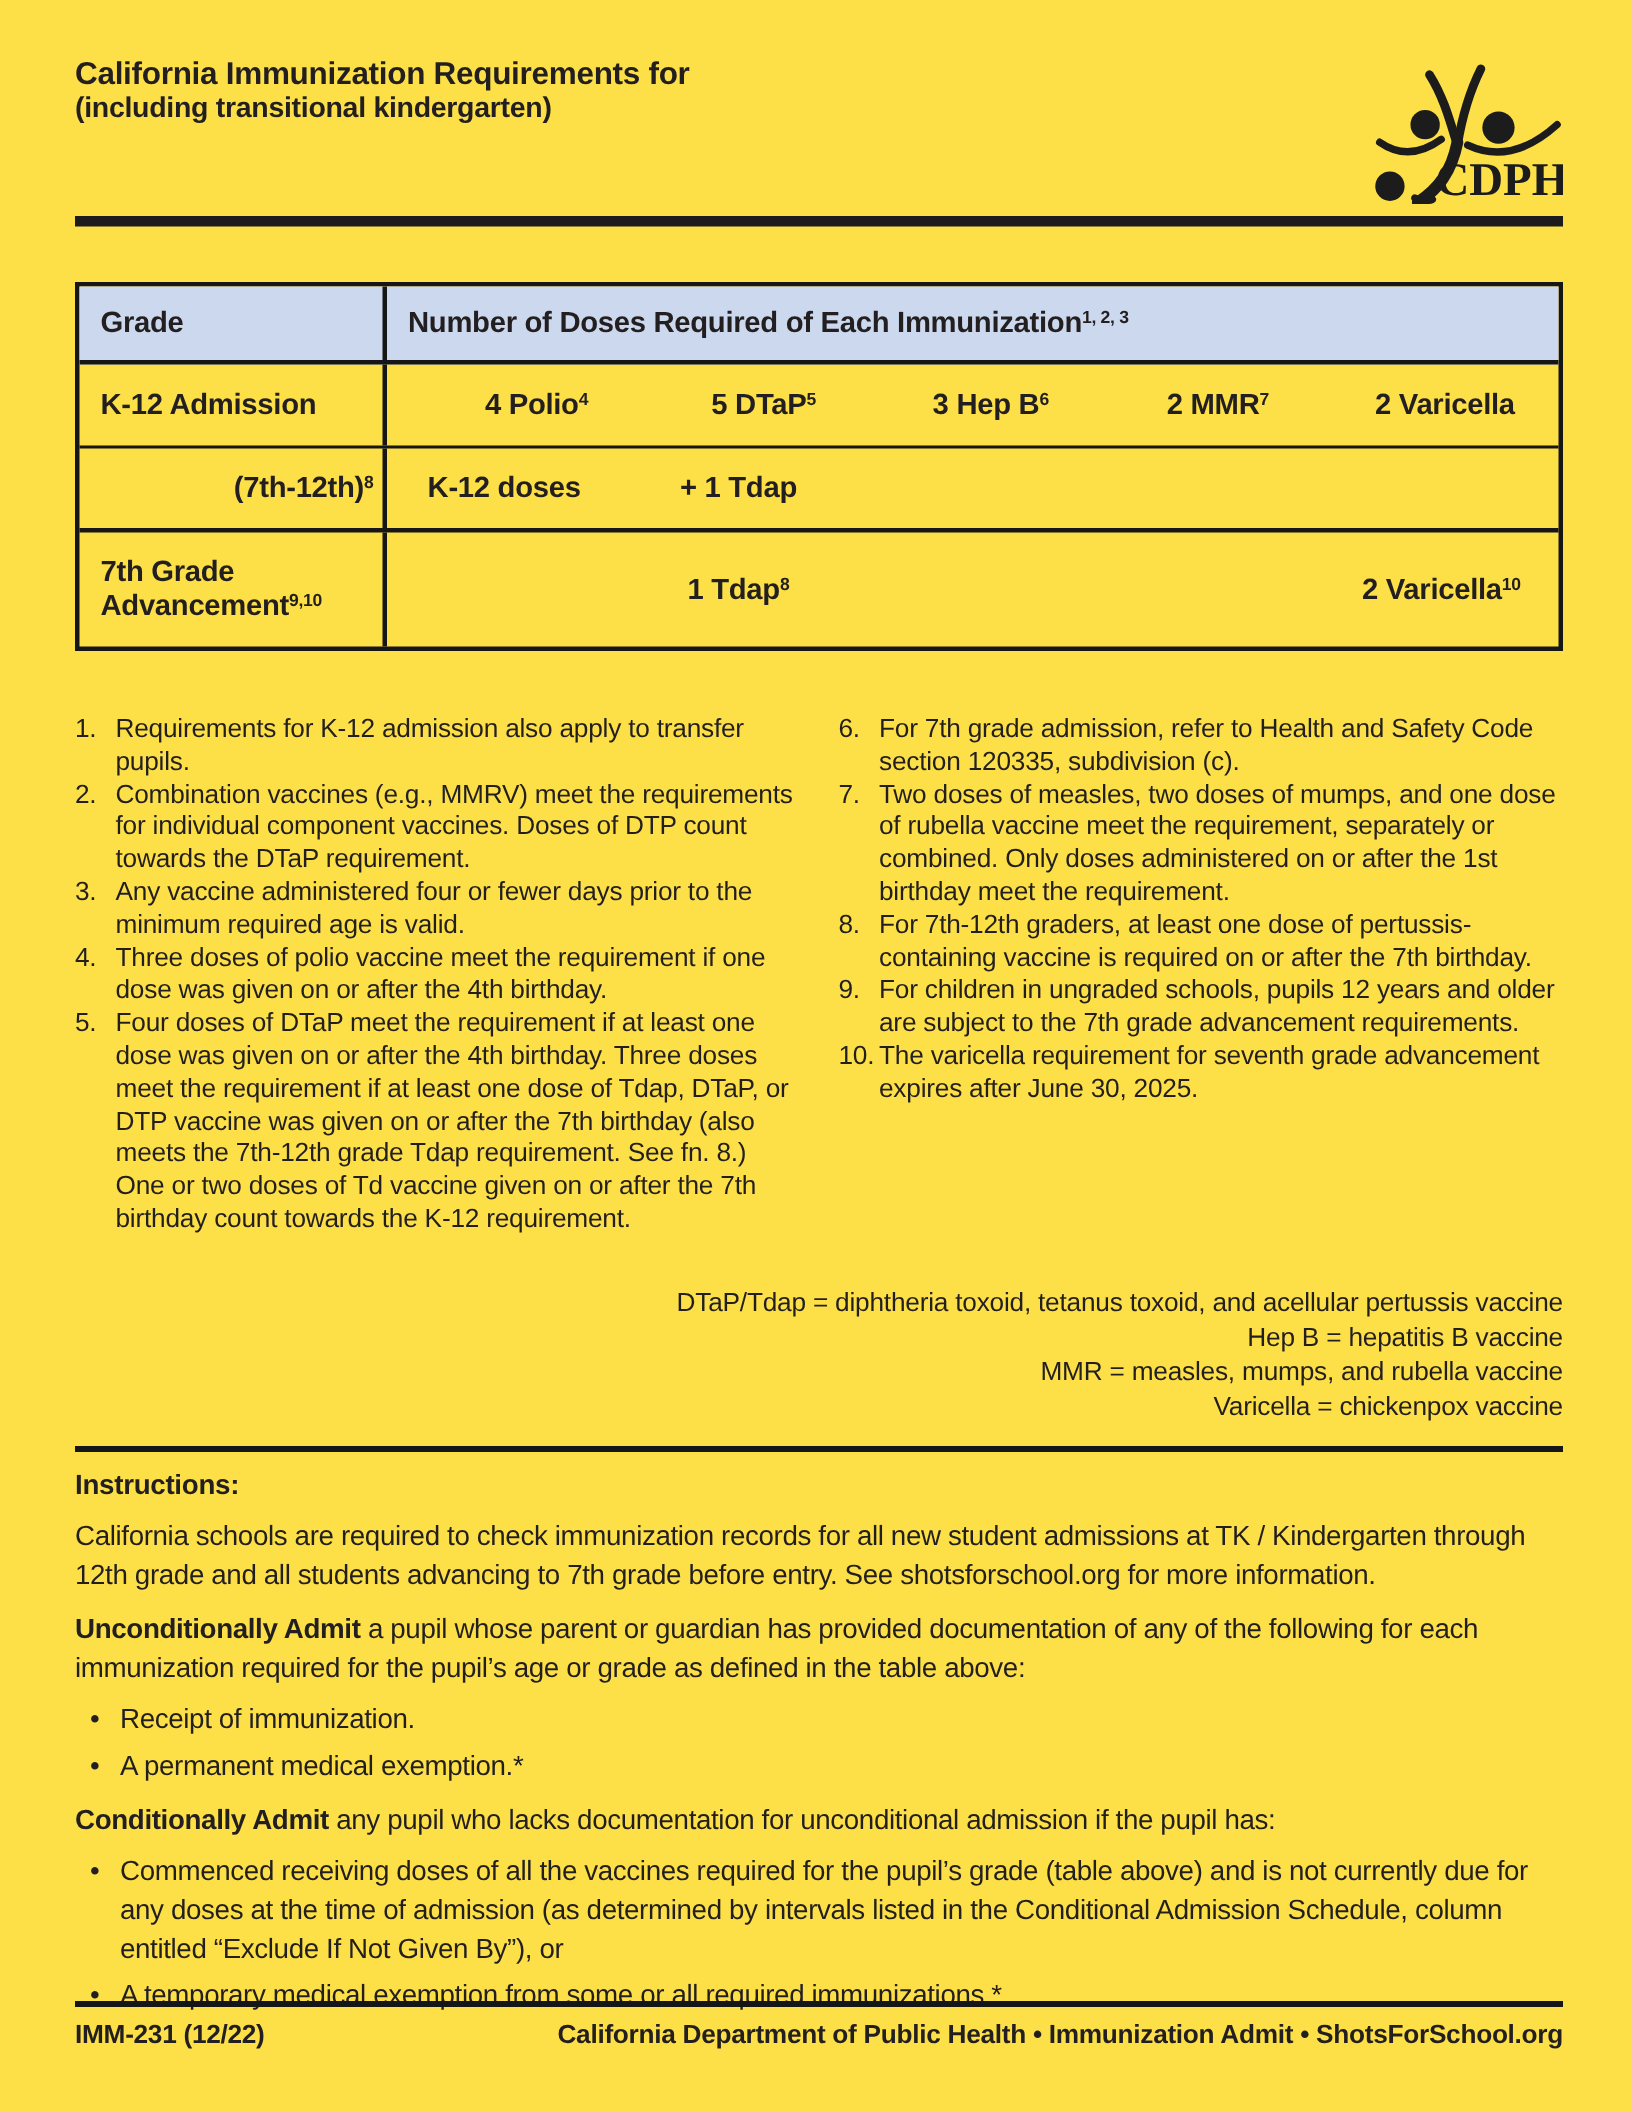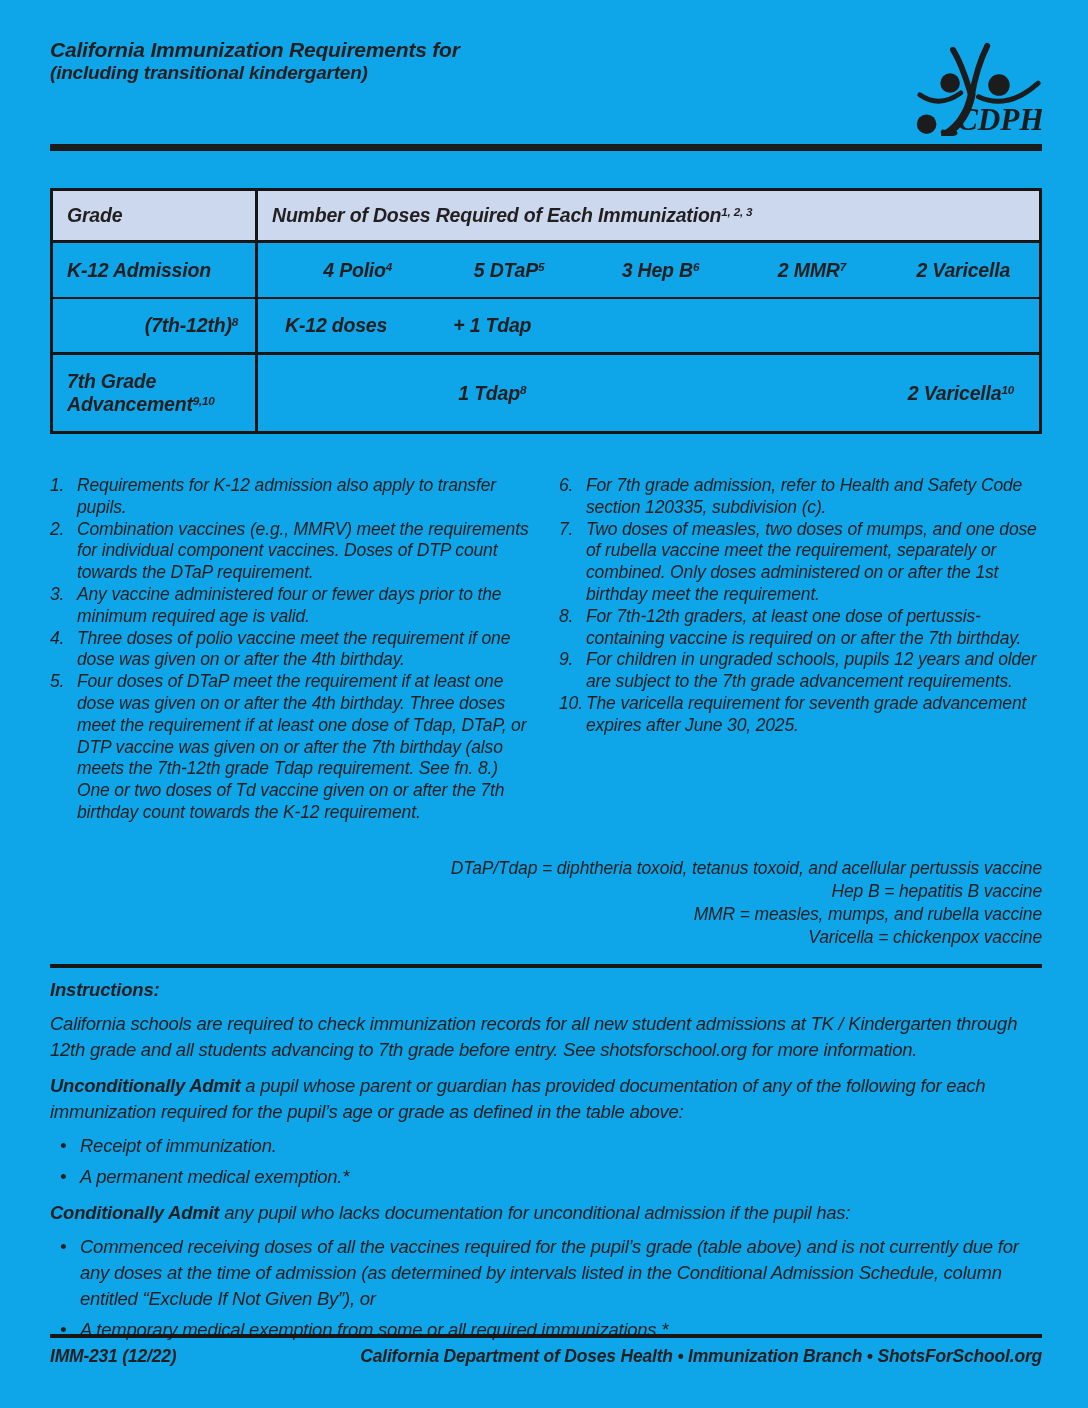--- a/index.html
+++ b/index.html
@@ -1,21 +1,20 @@
 <!DOCTYPE html>
 <html><head>
 <meta charset="utf-8">
 <style>
   * { margin:0; padding:0; box-sizing:border-box; }
   html,body { background:#e8e8e8; }
   .page {
-    width:1088px; height:1408px; background:#0ea5e9; position:relative;
+    width:1088px; height:1408px; background:#fde047; position:relative;
     margin:0 auto; overflow:hidden; color:#231f20;
     font-family:"Liberation Sans", sans-serif;
-    font-style:italic;
   }
   .content { padding:38px 46px 0 50px; }
 
   
   .hdr { display:flex; justify-content:space-between; align-items:flex-start; }
   .eyebrow { font-size:21px; font-weight:700; letter-spacing:-0.2px; }
   .title-row { display:flex; align-items:flex-end; gap:16px; margin-top:0px; }
   .t-big { font-size:62px; font-weight:800; letter-spacing:-2.5px; line-height:1.05; white-space:nowrap; }
   .t-big sup { font-size:34px; letter-spacing:-1px; position:relative; top:-0.55em; vertical-align:baseline; }
   .t-paren { font-size:19px; font-weight:600; letter-spacing:-0.2px; padding-bottom:12px; white-space:nowrap; }
@@ -26,21 +25,21 @@
   
   .tbl { margin-top:37px; border:3px solid #161616; }
   .trow { display:grid; grid-template-columns:205px 1fr; }
   .c1 { border-right:3px solid #161616; padding:6px 12px 6px 14px; display:flex; align-items:center;
         font-weight:700; font-size:19.5px; letter-spacing:-0.2px; line-height:1.18; }
   .c2 { display:flex; align-items:center; font-weight:700; font-size:19.5px; letter-spacing:-0.2px; }
   .thead { background:#ccd8ee; height:52px; border-bottom:3px solid #161616; }
   .thead .c2 { padding-left:14px; }
   .r1 { height:56px; border-bottom:2px solid #161616;gap:24px; }
   .r2 { height:56px; border-bottom:3px solid #161616; }
-  .r2 .c1 { justify-content:flex-end; padding-right:17px;text-align:center; }
+  .r2 .c1 { justify-content:flex-end; padding-right:6px;text-align:center; }
   .r3 { height:76px; }
   .doses { display:grid; grid-template-columns:repeat(5,1fr); align-items:center; padding:0; }
   .dcell { text-align:center; font-weight:700; font-size:19.5px; letter-spacing:-0.2px; }
   sup { font-size:60%; position:relative; top:-0.5em; vertical-align:baseline; }
 
   
   .fnotes { display:flex; gap:26px; margin-top:41px; }
   .fcol { width:50%; }
   .fitem { display:flex; font-size:17.5px; line-height:21.8px; letter-spacing:-0.15px; }
   .fnum { flex:0 0 27px; }
@@ -225,16 +224,16 @@
           <div class="btext">A temporary medical exemption from some or all required immunizations.*</div>
         </div>
     </div>
 
   </div>
 
   <div class="footer">
     <div class="frule"></div>
     <div class="fline">
       <div>IMM-231 (12/22)</div>
-      <div>California Department of Doses Health • Immunization Branch • ShotsForSchool.org</div>
+      <div>California Department of Public Health • Immunization Admit • ShotsForSchool.org</div>
     </div>
   </div>
 </div>
 
 </body></html>

